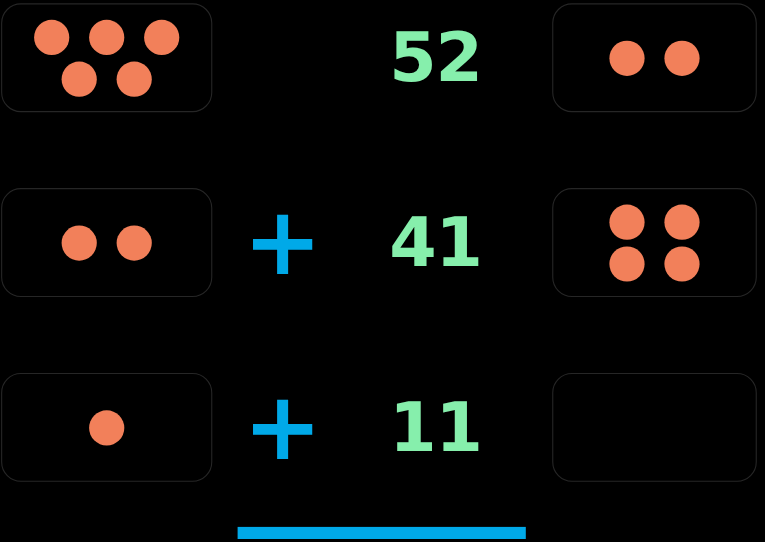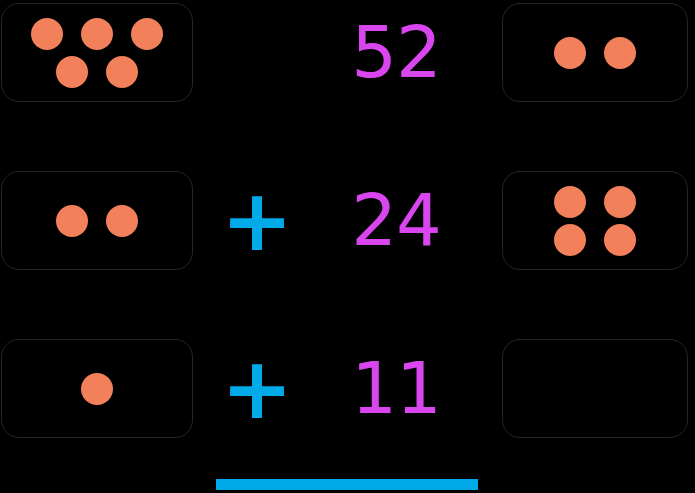--- a/index.html
+++ b/index.html
@@ -84,23 +84,23 @@
     line-height: 99px;
     font-family: "DejaVu Sans", "Liberation Sans", sans-serif;
   }
 
   
   .number {
     position: absolute;
     left: 300px;
     width: 192px;
     text-align: center;
-    color: #d946ef;
-    font-size: 72px;
-    font-weight: normal;
+    color: #86efac;
+    font-size: 62px;
+    font-weight: bold;
     line-height: 99px;
     letter-spacing: -1px;
     font-family: "DejaVu Sans", "Liberation Sans", sans-serif;
   }
 
   
   #sum-rule {
     position: absolute;
     left: 216px;
     top: 479px;
@@ -150,21 +150,21 @@
       <div class="dots">
         <div class="dot-line">
           <span class="dot"></span>
           <span class="dot"></span>
         </div>
       </div>
     </div>
 
     <div class="operator">+</div>
 
-    <div class="number">24</div>
+    <div class="number">41</div>
 
     <div class="dot-box right">
       <div class="dots">
         <div class="dot-line">
           <span class="dot"></span>
           <span class="dot"></span>
         </div>
         <div class="dot-line">
           <span class="dot"></span>
           <span class="dot"></span>

